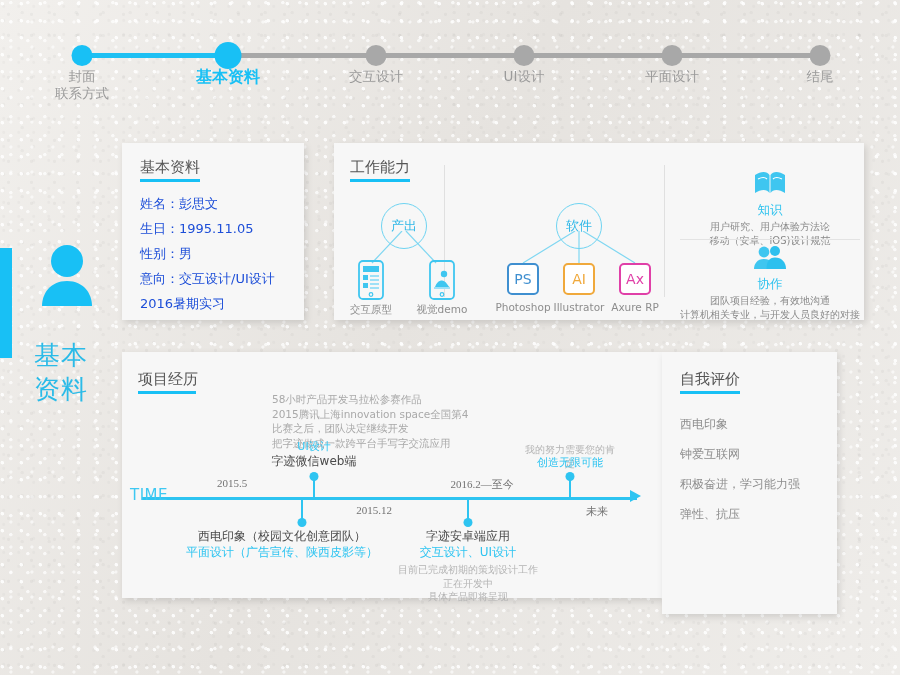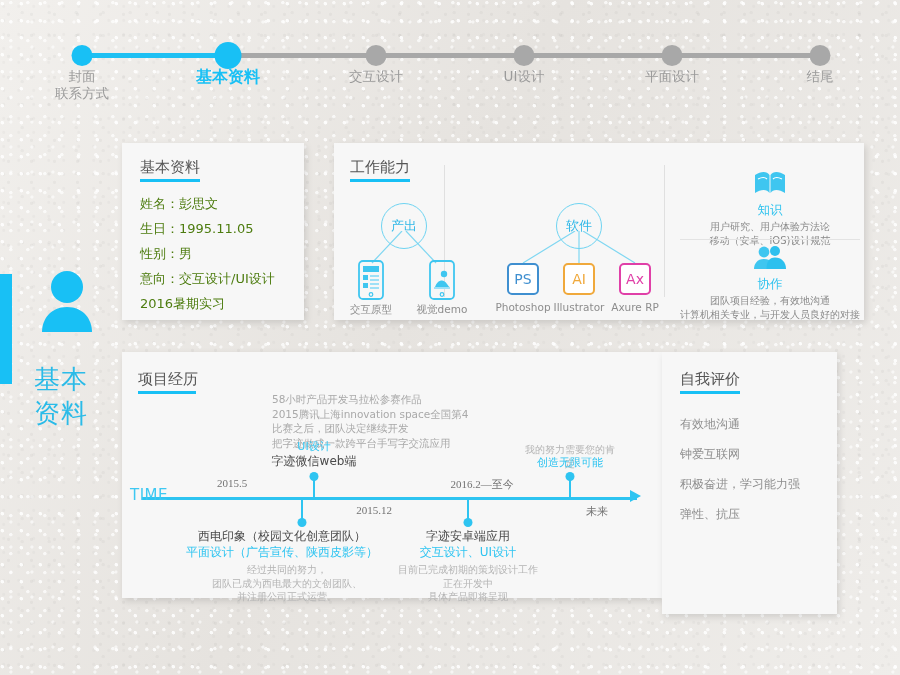--- a/index.html
+++ b/index.html
@@ -50,21 +50,21 @@
   .nav-node.first-active { background: #18c0f5; }
   .nav-label {
     position: absolute; top: 68px;
     transform: translateX(-50%);
     text-align: center; white-space: pre-line;
     font-size: 13.5px; color: #9b9b9b; line-height: 17px;
   }
   .nav-label.on { color: #18c0f5; font-size: 16px; font-weight: bold; top: 68px; }
 
   
-  #sidebar { position: absolute; left: 0; top: 264px; width: 118px; height: 180px; font-family: Liberation Mono, monospace; }
+  #sidebar { position: absolute; left: 0; top: 238px; width: 118px; height: 180px; }
   .side-bar-accent {
     position: absolute; left: 0; top: 10px;
     width: 12px; height: 110px; background: #18c0f5;
   }
   .side-person { position: absolute; left: 38px; top: 6px; }
   .side-text {
     position: absolute; left: 34px; top: 100px;
     color: #2bbbe8; font-size: 26px; line-height: 34px;
     white-space: pre-line; letter-spacing: 1px;
   }
@@ -82,21 +82,21 @@
   .title-rule {
     position: absolute; height: 3px; background: #18c0f5;
   }
 
   
   #card-basic { left: 122px; top: 143px; width: 182px; height: 177px; }
   #basic-title { left: 18px; top: 15px; }
   #basic-rule  { left: 18px; top: 36px; width: 60px; }
   .basic-rows { position: absolute; left: 18px; top: 48px; }
   .basic-row {
-    font-size: 13px; color: #4d7c0f; line-height: 25px; white-space: pre-line;
+    font-size: 13px; color: #1d4ed8; line-height: 25px; white-space: pre-line;
   }
 
   
   #card-work { left: 334px; top: 143px; width: 530px; height: 177px; }
   #work-title { left: 16px; top: 15px; }
   #work-rule  { left: 16px; top: 36px; width: 60px; }
   .v-divider {
     position: absolute; top: 22px; width: 1px; height: 132px;
     background: #e0e0e0;
   }
@@ -343,33 +343,30 @@
 
   <div class="tl-dot" style="left:448px;top:120px"></div>
   <div class="tl-stem" style="left:448px;top:126px;height:21px"></div>
   <div class="tl-cap cap-grey" style="left:448px;top:91px">我的努力需要您的肯定</div>
   <div class="tl-cap cap-cyan" style="left:448px;top:104px">创造无限可能</div>
 
   <div class="tl-dot" style="left:180px;top:166px"></div>
   <div class="tl-stem" style="left:180px;top:148px;height:20px"></div>
   <div class="tl-cap cap-dark" style="left:160px;top:177px">西电印象（校园文化创意团队）</div>
   <div class="tl-cap cap-cyan" style="left:160px;top:193px;font-size:12px">平面设计（广告宣传、陕西皮影等）</div>
-  <div class="tl-cap cap-grey" style="left:165px;top:211px">经过共同的努力，
-团队已成为西电最大的文创团队、
-并注册公司正式运营。</div>
 
   <div class="tl-dot" style="left:346px;top:166px"></div>
   <div class="tl-stem" style="left:346px;top:148px;height:20px"></div>
   <div class="tl-cap cap-dark" style="left:346px;top:177px">字迹安卓端应用</div>
   <div class="tl-cap cap-cyan" style="left:346px;top:193px;font-size:12px">交互设计、UI设计</div>
   <div class="tl-cap cap-grey" style="left:346px;top:211px">目前已完成初期的策划设计工作
 正在开发中
 具体产品即将呈现</div>
 </div>
 
 <div class="card" id="card-self">
   <div class="card-title" id="self-title">自我评价</div>
   <div class="title-rule" id="self-rule"></div>
-  <div class="self-item" style="top:64px">有效地沟通</div>
+  <div class="self-item" style="top:64px">西电印象</div>
   <div class="self-item" style="top:94px">钟爱互联网</div>
   <div class="self-item" style="top:124px">积极奋进，学习能力强</div>
   <div class="self-item" style="top:154px">弹性、抗压</div>
 </div>
 
 </body></html>

